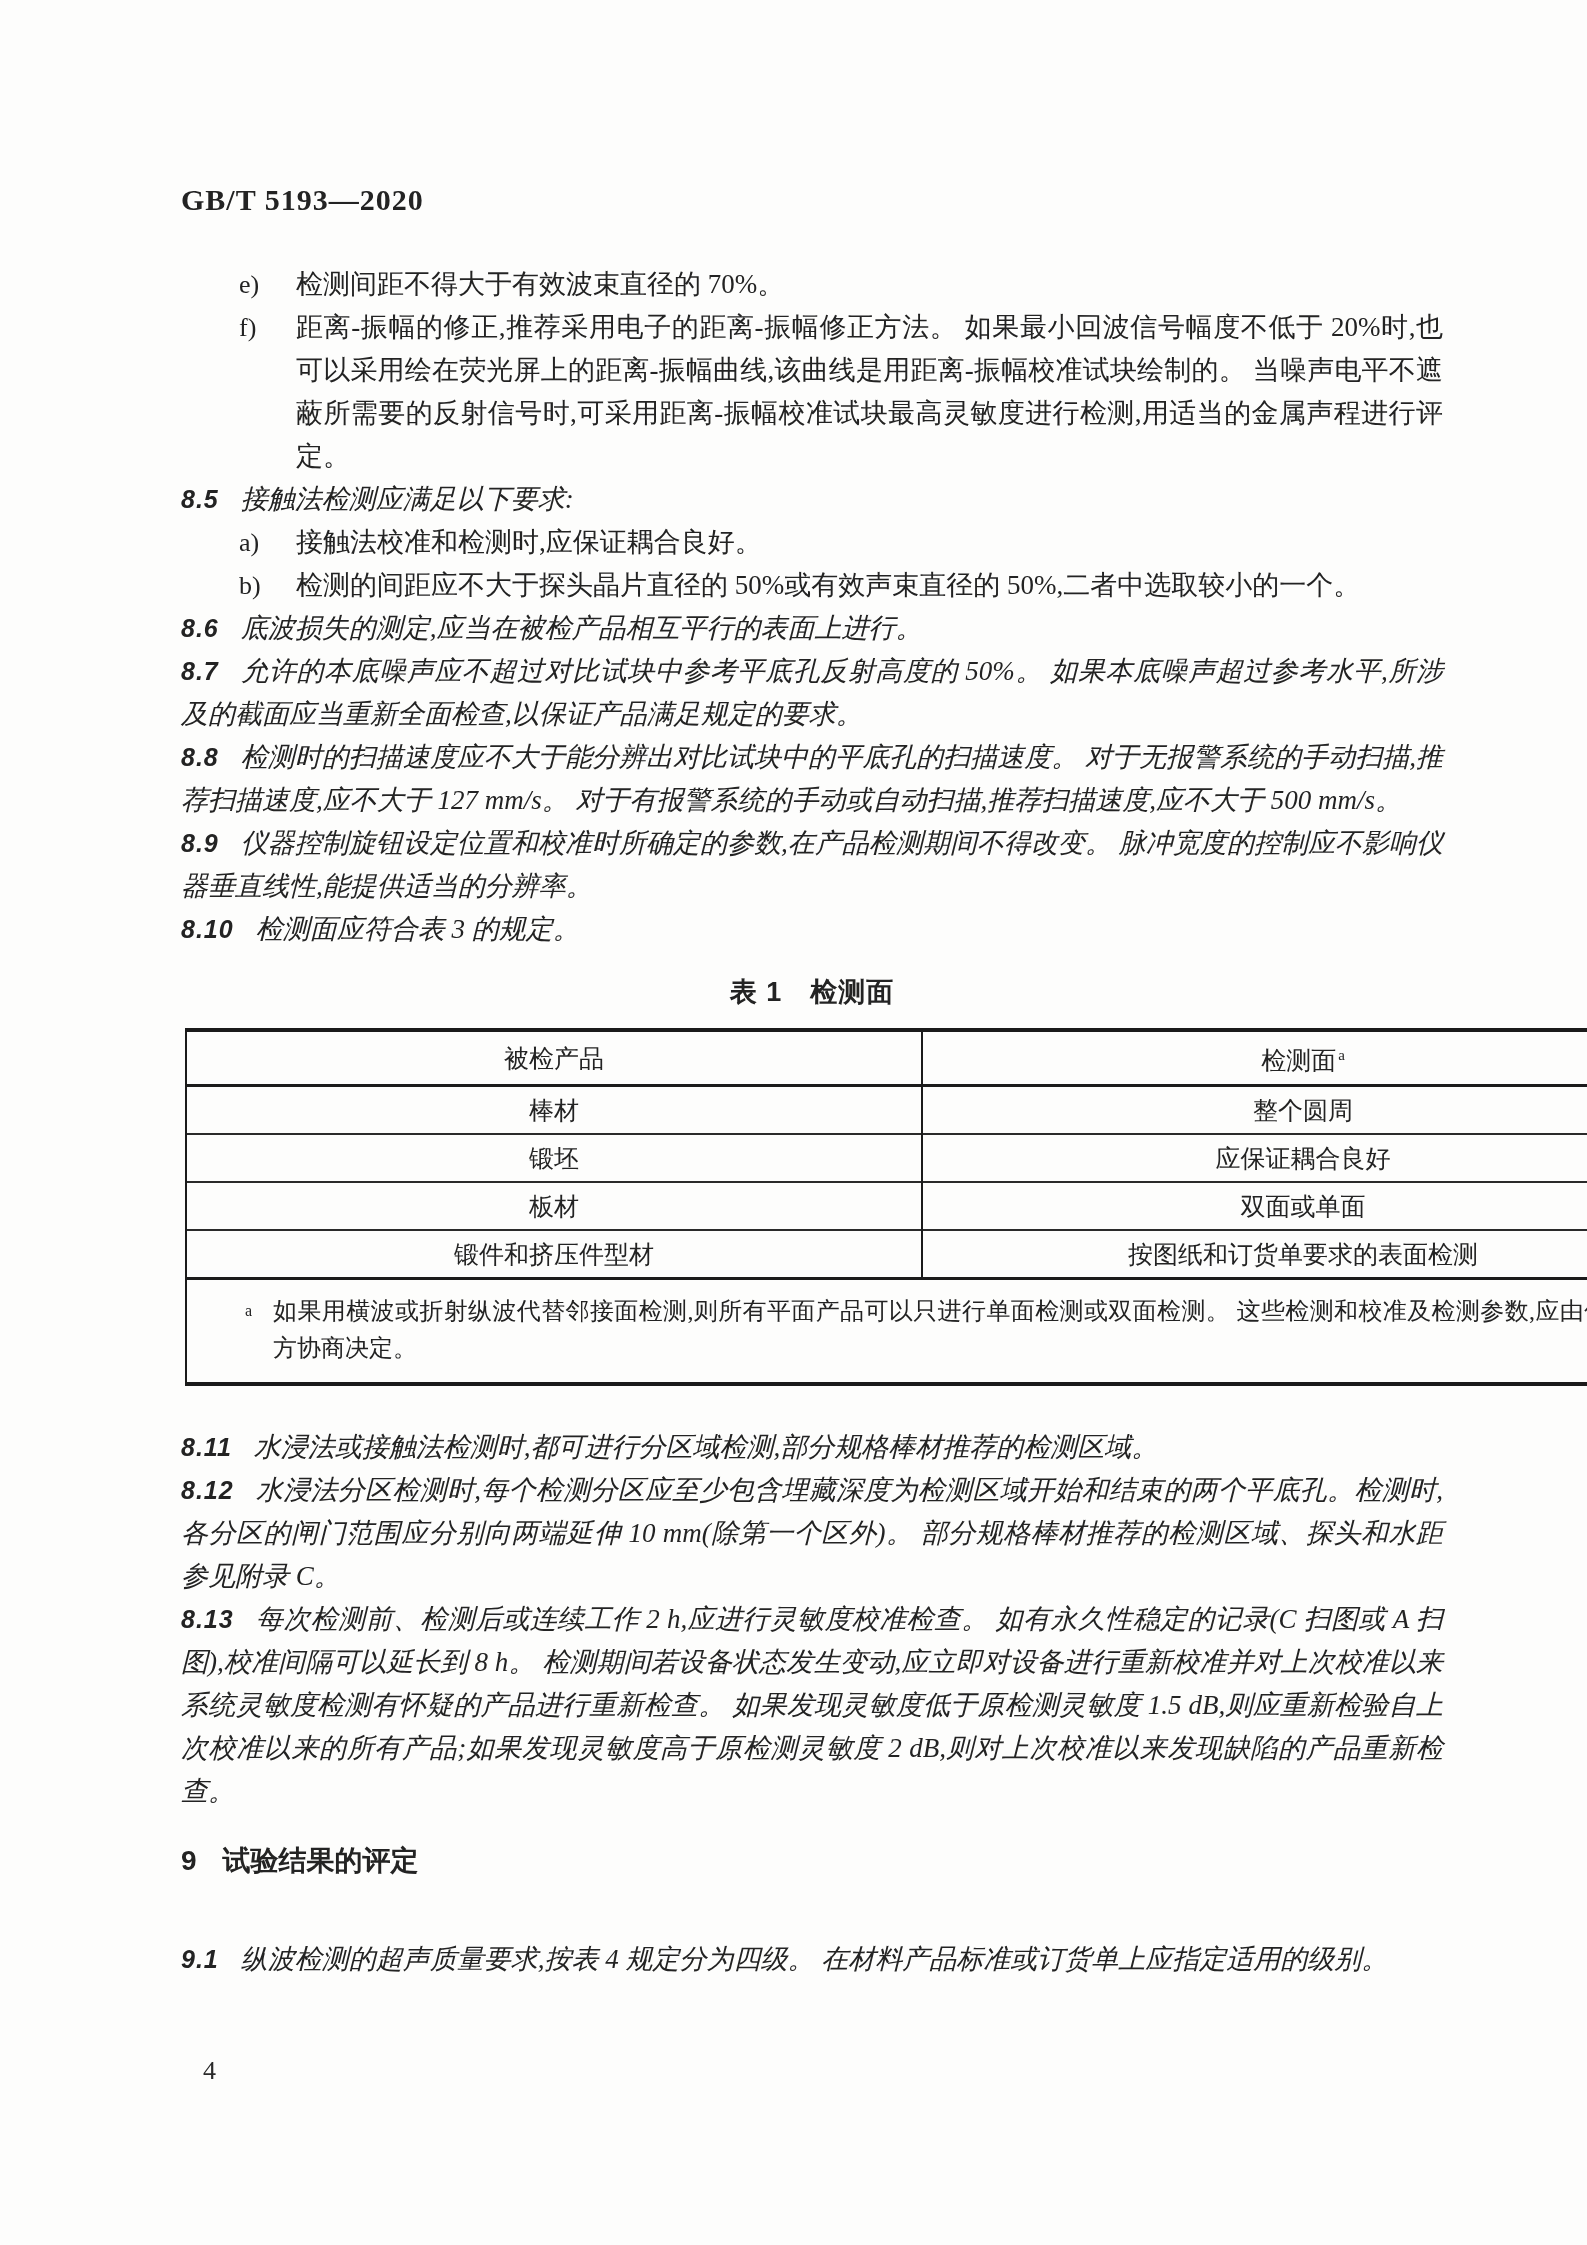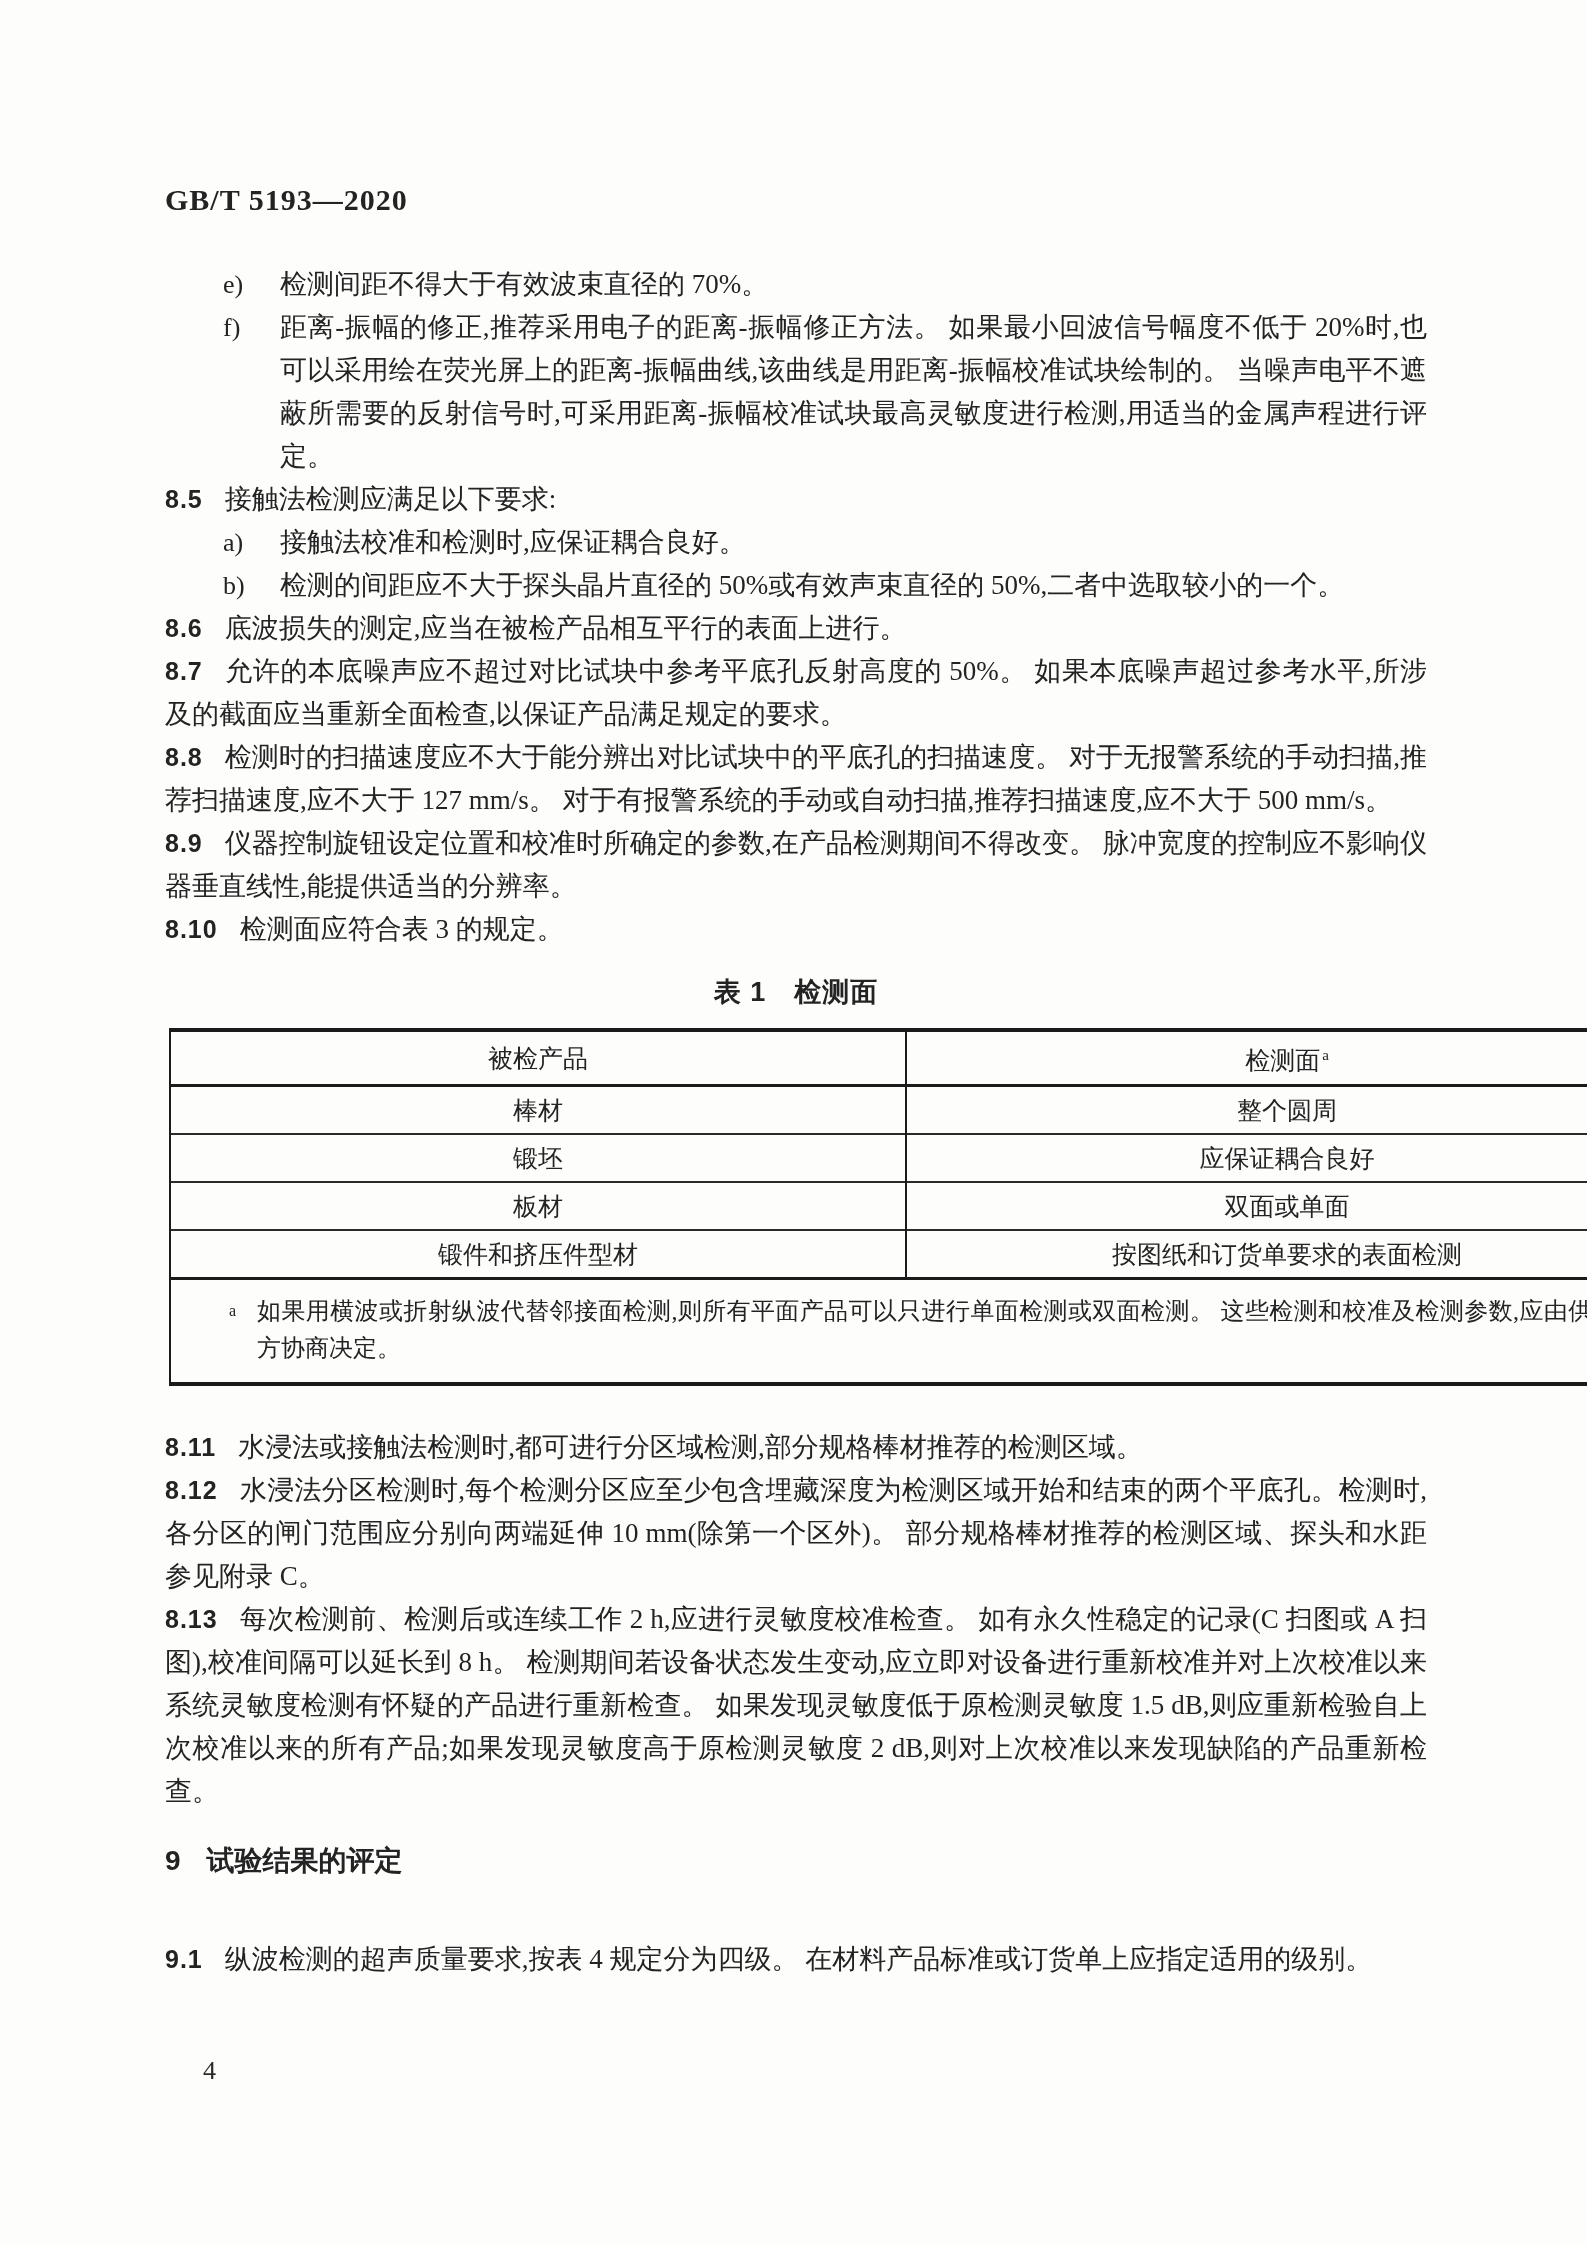--- a/index.html
+++ b/index.html
@@ -7,38 +7,38 @@
     position: relative;
     width: 1587px;
     height: 2245px;
     background: #fdfdfc;
     overflow: hidden;
     font-family: "Liberation Serif", "DejaVu Serif", serif;
     color: #232323;
   }
   .content {
     position: absolute;
-    left: 165px;
+    left: 181px;
     top: 183px;
     width: 1262px;
     font-size: 27px;
     line-height: 43px;
     text-align: justify;
     text-justify: inter-ideograph;
   }
   .doc-header {
     font-size: 30px;
     font-weight: bold;
     letter-spacing: 1px;
     line-height: 34px;
     margin-bottom: 46px;
     text-align: left;
   }
   p { margin: 0; }
-  .clause { text-align: justify; }
+  .clause { text-align: justify; font-style: italic; }
   .cnum {
     font-family: "Liberation Sans", "DejaVu Sans", sans-serif;
     font-weight: bold;
     font-size: 25px;
     margin-right: 22px;
     letter-spacing: 1px;
     white-space: nowrap;
   }
   .list-item { position: relative; margin-left: 115px; text-align: justify; }
   .li-label {

